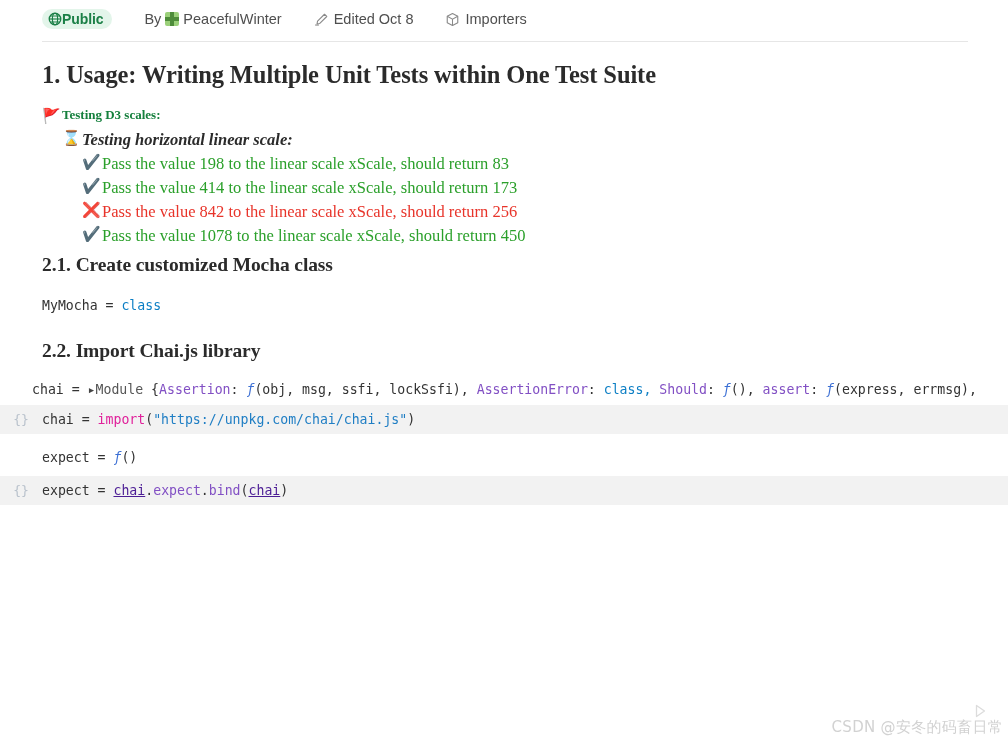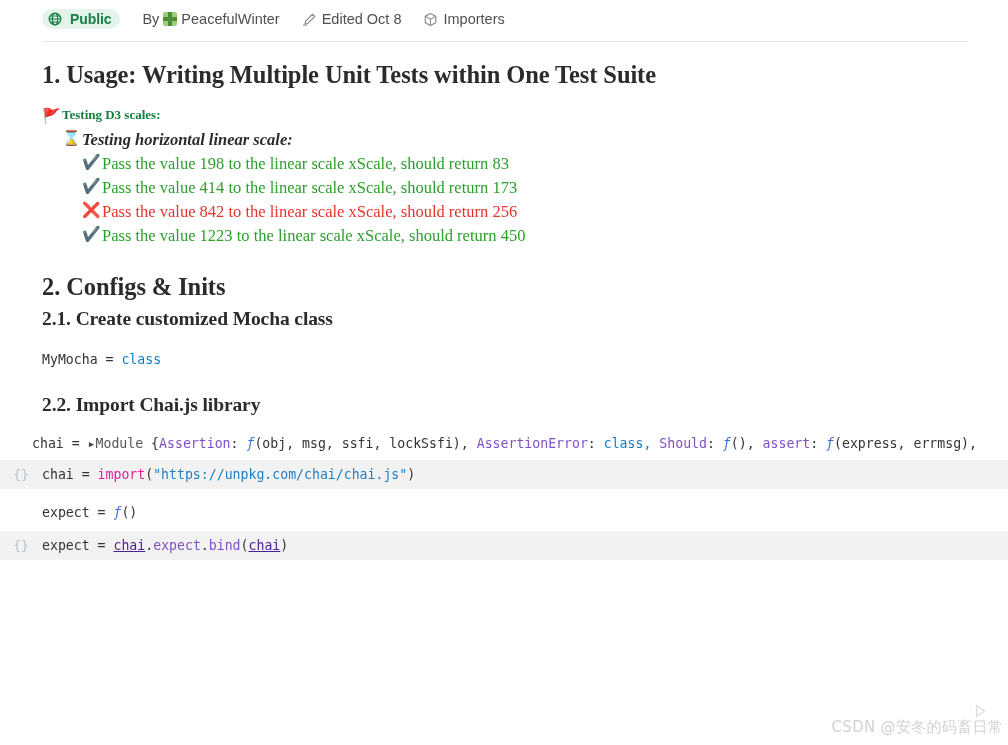--- a/index.html
+++ b/index.html
@@ -19,31 +19,31 @@
     height: 38px;
     padding-left: 42px;
     font-size: 14.5px;
     color: #4a4a4a;
   }
   .meta-sep {
     position: absolute; left: 42px; top: 41px;
     width: 926px; height: 1px; background: #e6e6e6;
   }
   .badge-public {
-    display: inline-flex; align-items: center; gap: 8px;
+    display: inline-flex; align-items: center; gap: 0;
     background: #e3f5ea; color: #1a7f46;
     border-radius: 11px;
     padding: 2px 9px 2px 6px;
     font-size: 14px; font-weight: 700;
     letter-spacing: -0.1px;
   }
   .globe { width: 14px; height: 14px; display:block; }
   .meta-item {
     display: inline-flex; align-items: center; gap: 5px;
-    margin-left: 22px;
+    margin-left: 32px;
     color: #4f4f4f; font-size: 14.5px; text-align: right;
   }
   .meta-item.by { gap: 4px; }
   .avatar {
     width: 14px; height: 14px; border-radius: 2px;
     background: #9bd07a; position: relative; display:inline-block;
     overflow: hidden;
   }
   .avatar::before {
     content:""; position:absolute; left:5px; top:0; width:4px; height:14px;
@@ -255,25 +255,24 @@
       </div>
 
       <div class="tree-row lvl2">
         <span class="tree-icon">❌</span>
         <span class="result-text fail">Pass the value 842 to the linear scale xScale, should return 256</span>
       </div>
 
 
       <div class="tree-row lvl2">
         <span class="tree-icon">✔️</span>
-        <span class="result-text pass">Pass the value 1223 to the linear scale xScale, should return 450</span>
+        <span class="result-text pass">Pass the value 1078 to the linear scale xScale, should return 450</span>
       </div>
     </div>
 
-    <h2 class="sec tight">2. Configs &amp; Inits</h2>
     <h3 class="sub">2.1. Create customized Mocha class</h3>
   </div>
 
   <div class="code-out top"><span class="tok-plain">MyMocha</span><span class="tok-plain"> = </span><span class="tok-key">class</span></div>
 
   <div class="doc">
     <h3 class="sub" style="margin-top:18px">2.2. Import Chai.js library</h3>
   </div>
 
   <div class="code-out overflow-row" style="margin-top:12px"><span class="tok-plain">chai = </span><span class="tok-tri">▸</span><span class="tok-gray">Module </span><span class="tok-plain">{</span><span class="tok-prop">Assertion</span><span class="tok-plain">: </span><span class="tok-fn">ƒ</span><span class="tok-plain">(obj, msg, ssfi, lockSsfi), </span><span class="tok-prop">AssertionError</span><span class="tok-plain">: </span><span class="tok-key">class, </span><span class="tok-prop">Should</span><span class="tok-plain">: </span><span class="tok-fn">ƒ</span><span class="tok-plain">(), </span><span class="tok-prop">assert</span><span class="tok-plain">: </span><span class="tok-fn">ƒ</span><span class="tok-plain">(express, errmsg),</span></div>

